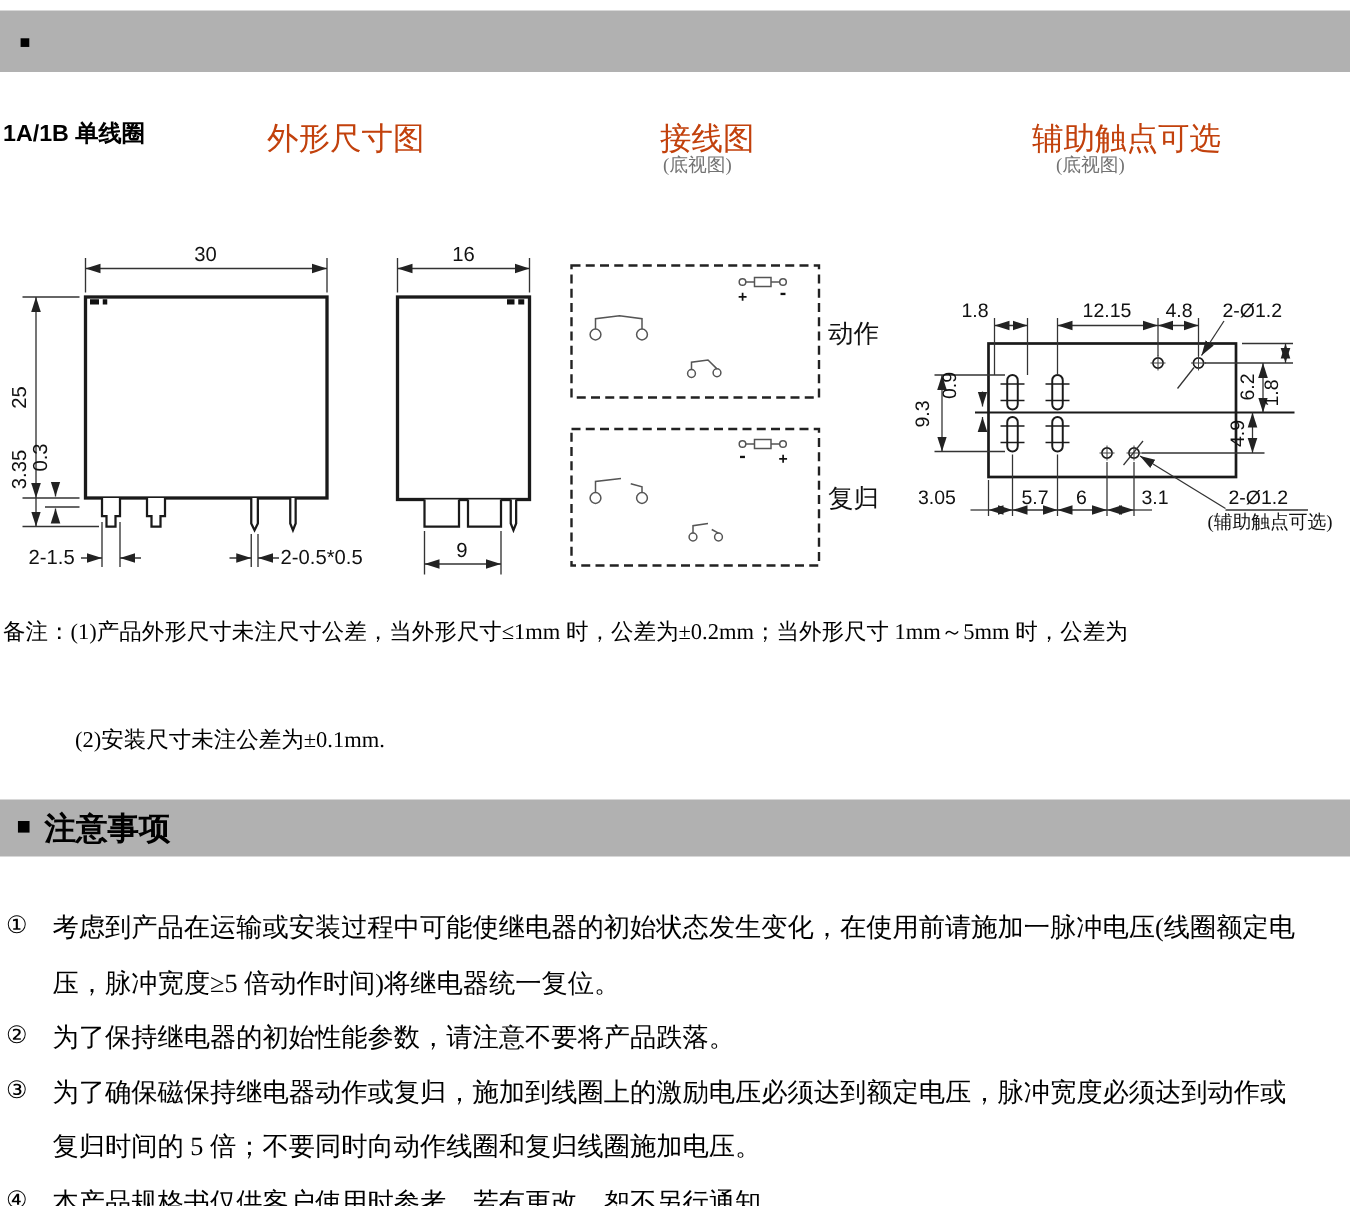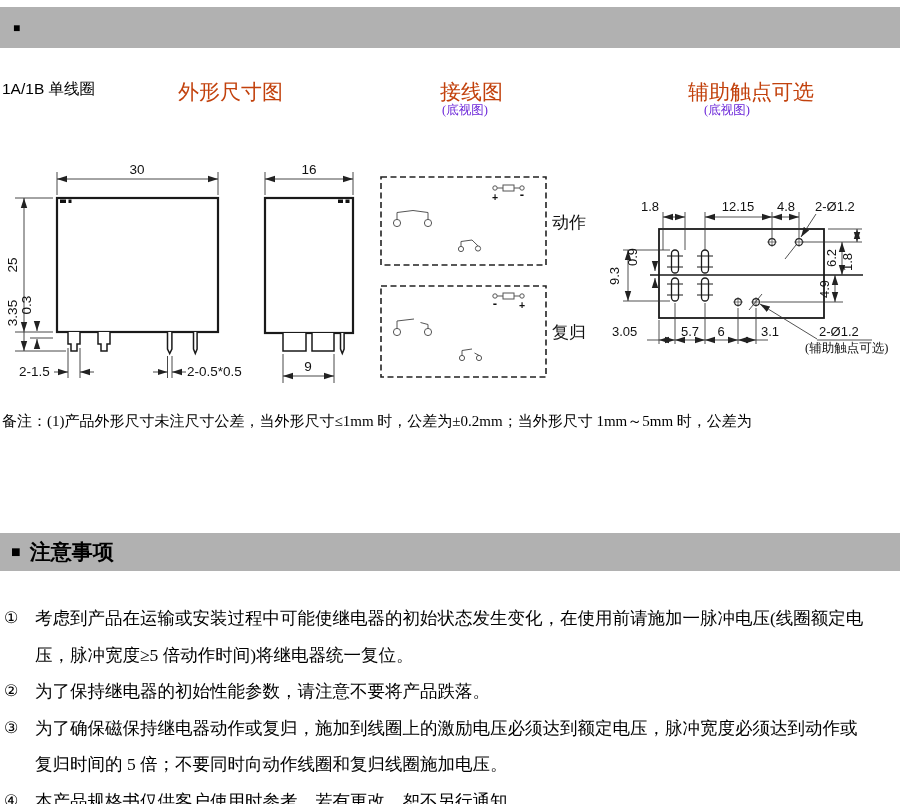--- a/index.html
+++ b/index.html
@@ -6,23 +6,23 @@
   html,body{width:900px;height:804px;background:#fff;overflow:hidden}
   body{position:relative;font-family:"Liberation Serif","DejaVu Serif",serif;color:#000}
   .abs{position:absolute}
   .bar{position:absolute;left:0;width:900px;background:#b1b1b1;color:#000;display:flex;align-items:center;
        font-family:"Liberation Sans","DejaVu Sans",sans-serif;font-weight:bold}
   #bar1{top:7px;height:41px;font-size:20px;padding-left:13px}
   #bar2{top:533px;height:38px;font-size:21px;padding-left:11px}
   #bar1 .bullet{font-size:12px;margin-right:10px}
   #bar2 .bullet{font-size:16px;margin-right:9px}
   .variant{position:absolute;left:2px;top:79px;font-family:"Liberation Sans","DejaVu Sans",sans-serif;
-           font-weight:normal;font-size:15.5px}
+           font-weight:bold;font-size:15.5px}
   .collabel{position:absolute;font-size:21px;color:#c2410c;white-space:nowrap}
-  .colsub{position:absolute;font-size:12.5px;color:#6d28d9;white-space:nowrap}
+  .colsub{position:absolute;font-size:12.5px;color:#737373;white-space:nowrap}
   .remarks{position:absolute;left:2px;top:412px;font-size:15px;white-space:nowrap}
   .remarks .r2{position:absolute;left:62px;top:36px}
   .remarks .r3{position:absolute;left:48px;top:72px}
   .plist{position:absolute;left:2px;top:600px;width:880px}
   .pitem{display:flex;align-items:flex-start;line-height:36.5px;font-size:17.5px}
   .pnum{width:33px;flex:0 0 33px;font-size:16px;padding-left:2px}
   .ptxt{width:835px;flex:0 0 835px}
   svg text{user-select:none}
 </style>
 </head>
@@ -260,20 +260,21 @@
     <text x="80" y="166" text-anchor="middle">5.7</text>
     <text x="111" y="166" text-anchor="middle">6</text>
     <text x="151" y="166">3.1</text>
     <text x="209" y="166">2-Ø1.2</text>
   </g>
   <text x="195" y="182" font-size="12.5" fill="#111">(辅助触点可选)</text>
 </svg>
 
 <div class="remarks">
   <div><span>备注：</span><span>(1)产品外形尺寸未注尺寸公差，当外形尺寸≤1mm 时，公差为±0.2mm；当外形尺寸 1mm～5mm 时，公差为</span></div>
+  <div class="r3">(2)安装尺寸未注公差为±0.1mm.</div>
 </div>
 
 <div id="bar2" class="bar">
   <span class="bullet">■</span>
   <span>注意事项</span>
 </div>
 
 <div class="plist">
   <div class="pitem">
     <span class="pnum">①</span>

